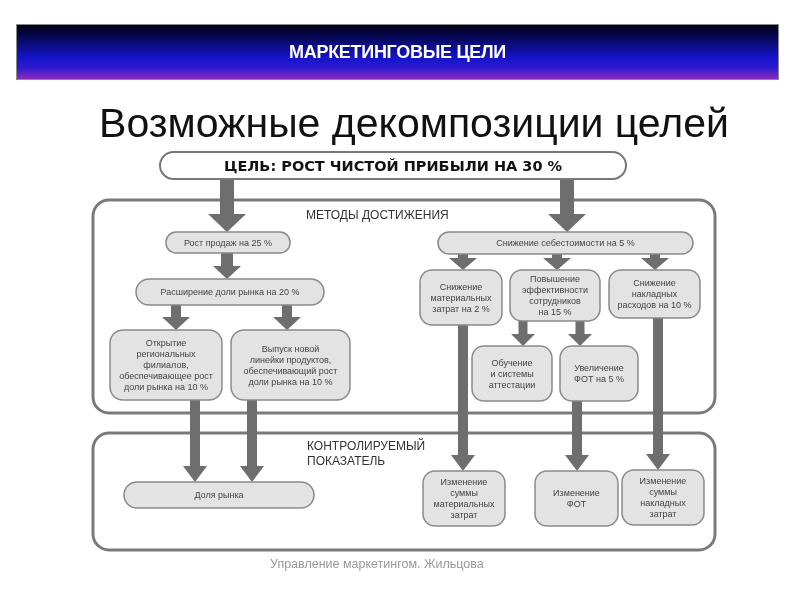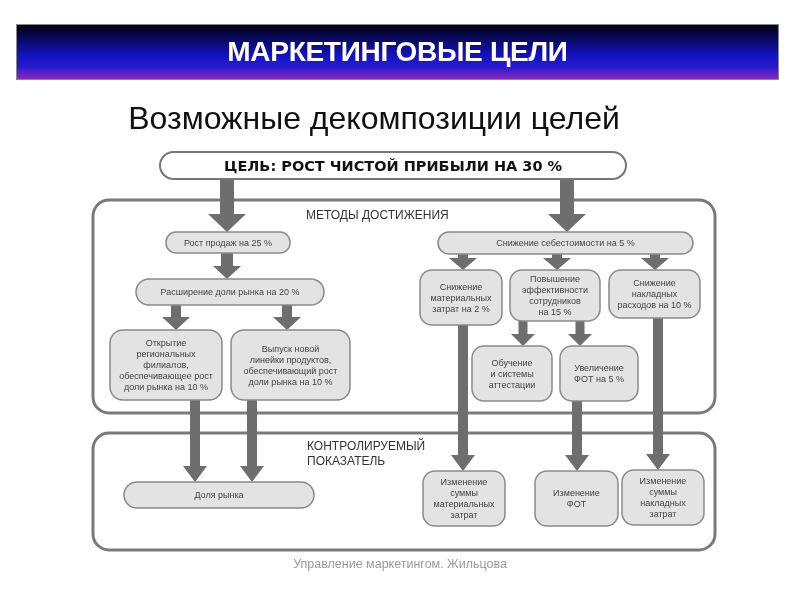--- a/index.html
+++ b/index.html
@@ -2,24 +2,24 @@
 <html><head>
 <meta charset="utf-8">
 <style>
   html, body { margin:0; padding:0; }
   body { width:800px; height:600px; background:#ffffff; position:relative; overflow:hidden;
          font-family:"Liberation Sans", sans-serif; }
   .banner { position:absolute; left:16px; top:24px; width:763px; height:56px;
             background:linear-gradient(to bottom,#000014 0%,#0a0a6e 30%,#1414c8 60%,#2a1ad0 78%,#8a2ac0 100%);
             border:1px solid #888; box-sizing:border-box;
             display:flex; align-items:center; justify-content:center; }
-  .banner span { color:#fff; font-weight:bold; font-size:28px; letter-spacing:-0.3px; }
+  .banner span { color:#fff; font-weight:bold; font-size:18px; letter-spacing:-0.3px; }
   .subtitle { position:absolute; left:0; width:748px; top:100px; text-align:center;
-              font-size:32px; color:#111; }
-  .footer { position:absolute; left:270px; width:260px; top:557px; text-align:center;
+              font-size:41px; color:#111;padding-left:40px; }
+  .footer { position:absolute; left:270px; width:260px; top:557px; text-align:left;
             font-size:12.5px; color:#999; line-height:15px; }
   svg { position:absolute; left:0; top:0; }
   .box-text { font-family:"Liberation Sans", sans-serif; font-size:9px; fill:#444; text-anchor:middle; }
   .sec-label { font-family:"Liberation Sans", sans-serif; font-size:12px; fill:#333; }
   .goal-text { font-family:"DejaVu Sans", sans-serif; font-weight:bold; font-size:14.5px; fill:#111; text-anchor:middle; }
 </style>
 </head>
 <body>
 
 <div class="banner">

